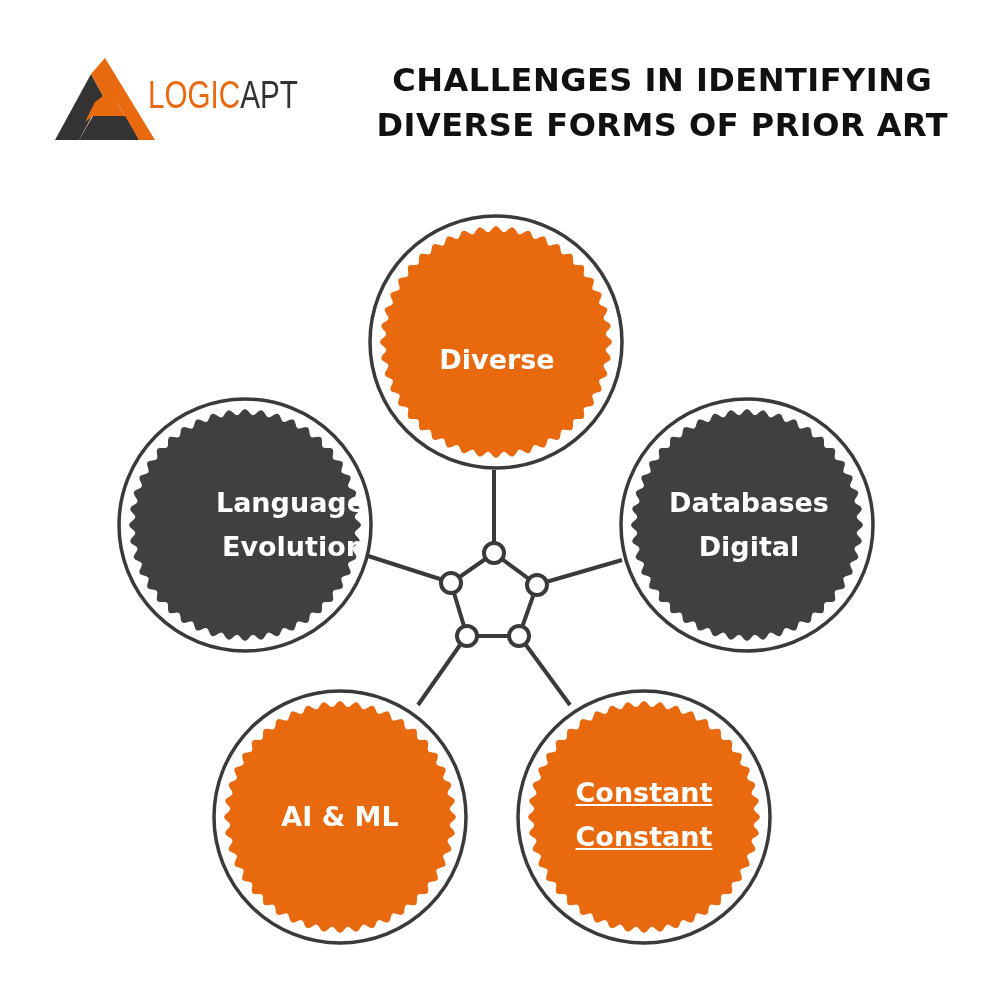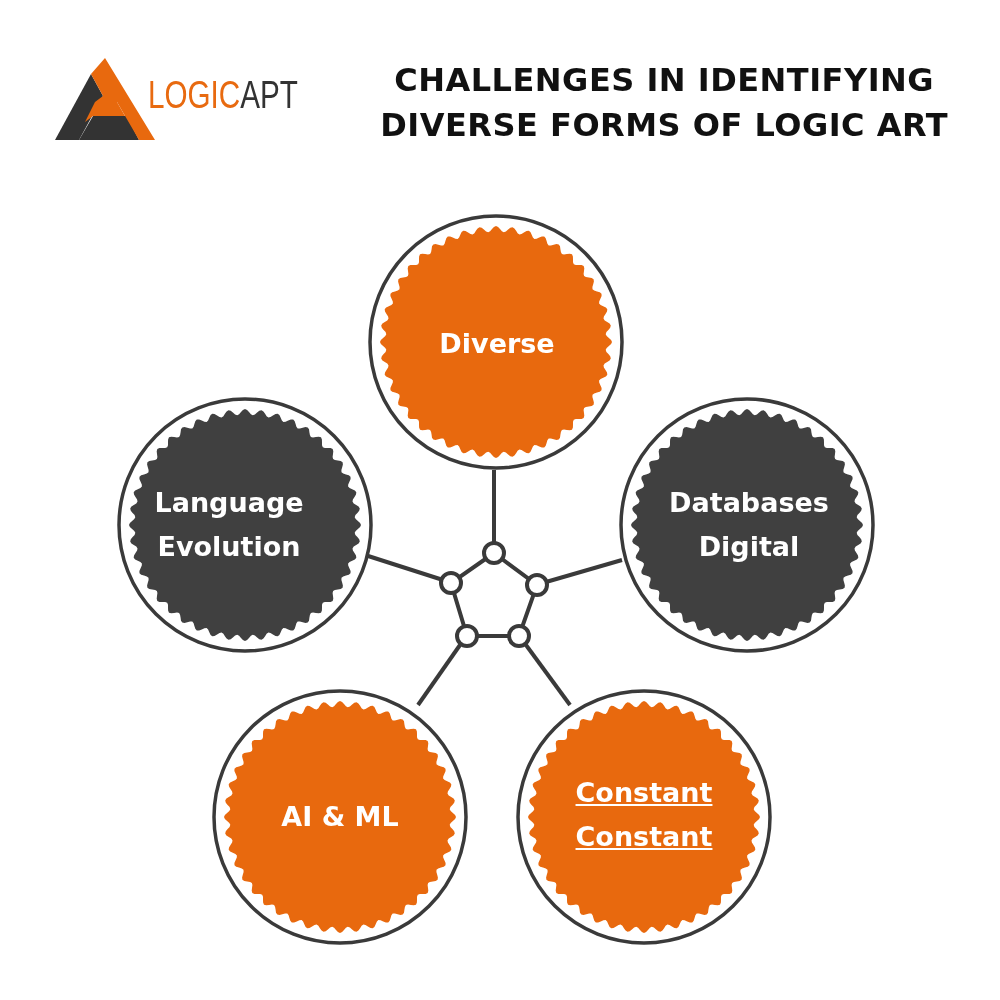--- a/index.html
+++ b/index.html
@@ -22,21 +22,21 @@
     <polygon points="24,82 38,58 72,58 84,82" fill="#333333"></polygon>
 
     <polygon points="36,16 50,0 100,82 84,82 62,44 40,44 48,38" fill="#e8690e"></polygon>
     <polygon points="30,64 40,44 62,44 70,58 38,58" fill="#e8690e"></polygon>
   </svg>
   <div class="logo-text"><span class="l1">LOGIC</span><span class="l2">APT</span></div>
 </div>
 
 <div class="title">
   <div>CHALLENGES IN IDENTIFYING</div>
-  <div>DIVERSE FORMS OF LOGIC ART</div>
+  <div>DIVERSE FORMS OF PRIOR ART</div>
 </div>
 
 <svg class="diagram" width="1000" height="1000" viewBox="0 0 1000 1000">
   <defs>
     
   </defs>
 
   <g stroke="#3a3a3a" stroke-width="4" fill="none">
     <line x1="494" y1="545" x2="494" y2="470"></line>
     <line x1="443" y1="580" x2="365" y2="555"></line>
@@ -71,24 +71,24 @@
         <circle cx="340" cy="817" r="126" fill="#ffffff" stroke="#3a3a3a" stroke-width="3.5"></circle>
         <polygon points="456.0,817.0 455.1,819.1 452.9,821.0 450.7,822.9 449.7,824.8 450.4,826.9 452.4,829.1 454.2,831.3 454.8,833.5 453.6,835.4 451.2,837.1 448.7,838.6 447.5,840.4 447.9,842.5 449.5,844.9 451.0,847.5 451.3,849.7 449.9,851.4 447.2,852.7 444.6,853.9 443.1,855.4 443.2,857.6 444.4,860.2 445.6,862.9 445.5,865.2 443.8,866.7 441.0,867.6 438.2,868.4 436.5,869.7 436.4,871.9 437.2,874.7 437.9,877.5 437.6,879.7 435.7,881.0 432.8,881.4 429.9,881.9 428.1,882.9 427.6,885.0 428.0,887.9 428.3,890.8 427.7,893.0 425.6,893.9 422.7,894.0 419.8,894.0 417.8,894.8 417.0,896.8 417.0,899.7 416.9,902.6 416.0,904.7 413.8,905.3 410.9,905.0 408.0,904.6 405.9,905.1 404.9,906.9 404.4,909.8 404.0,912.7 402.7,914.6 400.5,914.9 397.7,914.2 394.9,913.4 392.7,913.5 391.4,915.2 390.6,918.0 389.7,920.8 388.2,922.5 385.9,922.6 383.2,921.4 380.6,920.2 378.4,920.1 376.9,921.6 375.7,924.2 374.4,926.9 372.7,928.3 370.5,928.0 367.9,926.5 365.5,924.9 363.4,924.5 361.6,925.7 360.1,928.2 358.4,930.6 356.5,931.8 354.3,931.2 352.1,929.4 349.9,927.4 347.8,926.7 345.9,927.7 344.0,929.9 342.1,932.1 340.0,933.0 337.9,932.1 336.0,929.9 334.1,927.7 332.2,926.7 330.1,927.4 327.9,929.4 325.7,931.2 323.5,931.8 321.6,930.6 319.9,928.2 318.4,925.7 316.6,924.5 314.5,924.9 312.1,926.5 309.5,928.0 307.3,928.3 305.6,926.9 304.3,924.2 303.1,921.6 301.6,920.1 299.4,920.2 296.8,921.4 294.1,922.6 291.8,922.5 290.3,920.8 289.4,918.0 288.6,915.2 287.3,913.5 285.1,913.4 282.3,914.2 279.5,914.9 277.3,914.6 276.0,912.7 275.6,909.8 275.1,906.9 274.1,905.1 272.0,904.6 269.1,905.0 266.2,905.3 264.0,904.7 263.1,902.6 263.0,899.7 263.0,896.8 262.2,894.8 260.2,894.0 257.3,894.0 254.4,893.9 252.3,893.0 251.7,890.8 252.0,887.9 252.4,885.0 251.9,882.9 250.1,881.9 247.2,881.4 244.3,881.0 242.4,879.7 242.1,877.5 242.8,874.7 243.6,871.9 243.5,869.7 241.8,868.4 239.0,867.6 236.2,866.7 234.5,865.2 234.4,862.9 235.6,860.2 236.8,857.6 236.9,855.4 235.4,853.9 232.8,852.7 230.1,851.4 228.7,849.7 229.0,847.5 230.5,844.9 232.1,842.5 232.5,840.4 231.3,838.6 228.8,837.1 226.4,835.4 225.2,833.5 225.8,831.3 227.6,829.1 229.6,826.9 230.3,824.8 229.3,822.9 227.1,821.0 224.9,819.1 224.0,817.0 224.9,814.9 227.1,813.0 229.3,811.1 230.3,809.2 229.6,807.1 227.6,804.9 225.8,802.7 225.2,800.5 226.4,798.6 228.8,796.9 231.3,795.4 232.5,793.6 232.1,791.5 230.5,789.1 229.0,786.5 228.7,784.3 230.1,782.6 232.8,781.3 235.4,780.1 236.9,778.6 236.8,776.4 235.6,773.8 234.4,771.1 234.5,768.8 236.2,767.3 239.0,766.4 241.8,765.6 243.5,764.3 243.6,762.1 242.8,759.3 242.1,756.5 242.4,754.3 244.3,753.0 247.2,752.6 250.1,752.1 251.9,751.1 252.4,749.0 252.0,746.1 251.7,743.2 252.3,741.0 254.4,740.1 257.3,740.0 260.2,740.0 262.2,739.2 263.0,737.2 263.0,734.3 263.1,731.4 264.0,729.3 266.2,728.7 269.1,729.0 272.0,729.4 274.1,728.9 275.1,727.1 275.6,724.2 276.0,721.3 277.3,719.4 279.5,719.1 282.3,719.8 285.1,720.6 287.3,720.5 288.6,718.8 289.4,716.0 290.3,713.2 291.8,711.5 294.1,711.4 296.8,712.6 299.4,713.8 301.6,713.9 303.1,712.4 304.3,709.8 305.6,707.1 307.3,705.7 309.5,706.0 312.1,707.5 314.5,709.1 316.6,709.5 318.4,708.3 319.9,705.8 321.6,703.4 323.5,702.2 325.7,702.8 327.9,704.6 330.1,706.6 332.2,707.3 334.1,706.3 336.0,704.1 337.9,701.9 340.0,701.0 342.1,701.9 344.0,704.1 345.9,706.3 347.8,707.3 349.9,706.6 352.1,704.6 354.3,702.8 356.5,702.2 358.4,703.4 360.1,705.8 361.6,708.3 363.4,709.5 365.5,709.1 367.9,707.5 370.5,706.0 372.7,705.7 374.4,707.1 375.7,709.8 376.9,712.4 378.4,713.9 380.6,713.8 383.2,712.6 385.9,711.4 388.2,711.5 389.7,713.2 390.6,716.0 391.4,718.8 392.7,720.5 394.9,720.6 397.7,719.8 400.5,719.1 402.7,719.4 404.0,721.3 404.4,724.2 404.9,727.1 405.9,728.9 408.0,729.4 410.9,729.0 413.8,728.7 416.0,729.3 416.9,731.4 417.0,734.3 417.0,737.2 417.8,739.2 419.8,740.0 422.7,740.0 425.6,740.1 427.7,741.0 428.3,743.2 428.0,746.1 427.6,749.0 428.1,751.1 429.9,752.1 432.8,752.6 435.7,753.0 437.6,754.3 437.9,756.5 437.2,759.3 436.4,762.1 436.5,764.3 438.2,765.6 441.0,766.4 443.8,767.3 445.5,768.8 445.6,771.1 444.4,773.8 443.2,776.4 443.1,778.6 444.6,780.1 447.2,781.3 449.9,782.6 451.3,784.3 451.0,786.5 449.5,789.1 447.9,791.5 447.5,793.6 448.7,795.4 451.2,796.9 453.6,798.6 454.8,800.5 454.2,802.7 452.4,804.9 450.4,807.1 449.7,809.2 450.7,811.1 452.9,813.0 455.1,814.9 456.0,817.0" fill="#e8690e"></polygon>
       </g>
       <g>
         <circle cx="644" cy="817" r="126" fill="#ffffff" stroke="#3a3a3a" stroke-width="3.5"></circle>
         <polygon points="760.0,817.0 759.1,819.1 756.9,821.0 754.7,822.9 753.7,824.8 754.4,826.9 756.4,829.1 758.2,831.3 758.8,833.5 757.6,835.4 755.2,837.1 752.7,838.6 751.5,840.4 751.9,842.5 753.5,844.9 755.0,847.5 755.3,849.7 753.9,851.4 751.2,852.7 748.6,853.9 747.1,855.4 747.2,857.6 748.4,860.2 749.6,862.9 749.5,865.2 747.8,866.7 745.0,867.6 742.2,868.4 740.5,869.7 740.4,871.9 741.2,874.7 741.9,877.5 741.6,879.7 739.7,881.0 736.8,881.4 733.9,881.9 732.1,882.9 731.6,885.0 732.0,887.9 732.3,890.8 731.7,893.0 729.6,893.9 726.7,894.0 723.8,894.0 721.8,894.8 721.0,896.8 721.0,899.7 720.9,902.6 720.0,904.7 717.8,905.3 714.9,905.0 712.0,904.6 709.9,905.1 708.9,906.9 708.4,909.8 708.0,912.7 706.7,914.6 704.5,914.9 701.7,914.2 698.9,913.4 696.7,913.5 695.4,915.2 694.6,918.0 693.7,920.8 692.2,922.5 689.9,922.6 687.2,921.4 684.6,920.2 682.4,920.1 680.9,921.6 679.7,924.2 678.4,926.9 676.7,928.3 674.5,928.0 671.9,926.5 669.5,924.9 667.4,924.5 665.6,925.7 664.1,928.2 662.4,930.6 660.5,931.8 658.3,931.2 656.1,929.4 653.9,927.4 651.8,926.7 649.9,927.7 648.0,929.9 646.1,932.1 644.0,933.0 641.9,932.1 640.0,929.9 638.1,927.7 636.2,926.7 634.1,927.4 631.9,929.4 629.7,931.2 627.5,931.8 625.6,930.6 623.9,928.2 622.4,925.7 620.6,924.5 618.5,924.9 616.1,926.5 613.5,928.0 611.3,928.3 609.6,926.9 608.3,924.2 607.1,921.6 605.6,920.1 603.4,920.2 600.8,921.4 598.1,922.6 595.8,922.5 594.3,920.8 593.4,918.0 592.6,915.2 591.3,913.5 589.1,913.4 586.3,914.2 583.5,914.9 581.3,914.6 580.0,912.7 579.6,909.8 579.1,906.9 578.1,905.1 576.0,904.6 573.1,905.0 570.2,905.3 568.0,904.7 567.1,902.6 567.0,899.7 567.0,896.8 566.2,894.8 564.2,894.0 561.3,894.0 558.4,893.9 556.3,893.0 555.7,890.8 556.0,887.9 556.4,885.0 555.9,882.9 554.1,881.9 551.2,881.4 548.3,881.0 546.4,879.7 546.1,877.5 546.8,874.7 547.6,871.9 547.5,869.7 545.8,868.4 543.0,867.6 540.2,866.7 538.5,865.2 538.4,862.9 539.6,860.2 540.8,857.6 540.9,855.4 539.4,853.9 536.8,852.7 534.1,851.4 532.7,849.7 533.0,847.5 534.5,844.9 536.1,842.5 536.5,840.4 535.3,838.6 532.8,837.1 530.4,835.4 529.2,833.5 529.8,831.3 531.6,829.1 533.6,826.9 534.3,824.8 533.3,822.9 531.1,821.0 528.9,819.1 528.0,817.0 528.9,814.9 531.1,813.0 533.3,811.1 534.3,809.2 533.6,807.1 531.6,804.9 529.8,802.7 529.2,800.5 530.4,798.6 532.8,796.9 535.3,795.4 536.5,793.6 536.1,791.5 534.5,789.1 533.0,786.5 532.7,784.3 534.1,782.6 536.8,781.3 539.4,780.1 540.9,778.6 540.8,776.4 539.6,773.8 538.4,771.1 538.5,768.8 540.2,767.3 543.0,766.4 545.8,765.6 547.5,764.3 547.6,762.1 546.8,759.3 546.1,756.5 546.4,754.3 548.3,753.0 551.2,752.6 554.1,752.1 555.9,751.1 556.4,749.0 556.0,746.1 555.7,743.2 556.3,741.0 558.4,740.1 561.3,740.0 564.2,740.0 566.2,739.2 567.0,737.2 567.0,734.3 567.1,731.4 568.0,729.3 570.2,728.7 573.1,729.0 576.0,729.4 578.1,728.9 579.1,727.1 579.6,724.2 580.0,721.3 581.3,719.4 583.5,719.1 586.3,719.8 589.1,720.6 591.3,720.5 592.6,718.8 593.4,716.0 594.3,713.2 595.8,711.5 598.1,711.4 600.8,712.6 603.4,713.8 605.6,713.9 607.1,712.4 608.3,709.8 609.6,707.1 611.3,705.7 613.5,706.0 616.1,707.5 618.5,709.1 620.6,709.5 622.4,708.3 623.9,705.8 625.6,703.4 627.5,702.2 629.7,702.8 631.9,704.6 634.1,706.6 636.2,707.3 638.1,706.3 640.0,704.1 641.9,701.9 644.0,701.0 646.1,701.9 648.0,704.1 649.9,706.3 651.8,707.3 653.9,706.6 656.1,704.6 658.3,702.8 660.5,702.2 662.4,703.4 664.1,705.8 665.6,708.3 667.4,709.5 669.5,709.1 671.9,707.5 674.5,706.0 676.7,705.7 678.4,707.1 679.7,709.8 680.9,712.4 682.4,713.9 684.6,713.8 687.2,712.6 689.9,711.4 692.2,711.5 693.7,713.2 694.6,716.0 695.4,718.8 696.7,720.5 698.9,720.6 701.7,719.8 704.5,719.1 706.7,719.4 708.0,721.3 708.4,724.2 708.9,727.1 709.9,728.9 712.0,729.4 714.9,729.0 717.8,728.7 720.0,729.3 720.9,731.4 721.0,734.3 721.0,737.2 721.8,739.2 723.8,740.0 726.7,740.0 729.6,740.1 731.7,741.0 732.3,743.2 732.0,746.1 731.6,749.0 732.1,751.1 733.9,752.1 736.8,752.6 739.7,753.0 741.6,754.3 741.9,756.5 741.2,759.3 740.4,762.1 740.5,764.3 742.2,765.6 745.0,766.4 747.8,767.3 749.5,768.8 749.6,771.1 748.4,773.8 747.2,776.4 747.1,778.6 748.6,780.1 751.2,781.3 753.9,782.6 755.3,784.3 755.0,786.5 753.5,789.1 751.9,791.5 751.5,793.6 752.7,795.4 755.2,796.9 757.6,798.6 758.8,800.5 758.2,802.7 756.4,804.9 754.4,807.1 753.7,809.2 754.7,811.1 756.9,813.0 759.1,814.9 760.0,817.0" fill="#e8690e"></polygon>
       </g>
     </g>
 </svg>
 
-<div class="label" style="left:497px; top:344px;">
+<div class="label" style="left:497px; top:360px;">
   <div>Diverse</div>
 </div>
-<div class="label" style="left:229px; top:525px;">
+<div class="label" style="left:245px; top:525px;text-align:right;">
   <div>Language</div>
   <div>Evolution</div>
 </div>
 <div class="label" style="left:749px; top:525px;">
   <div>Databases</div>
   <div>Digital</div>
 </div>
 <div class="label" style="left:340px; top:817px;">
   <div>AI &amp; ML</div>
 </div>

